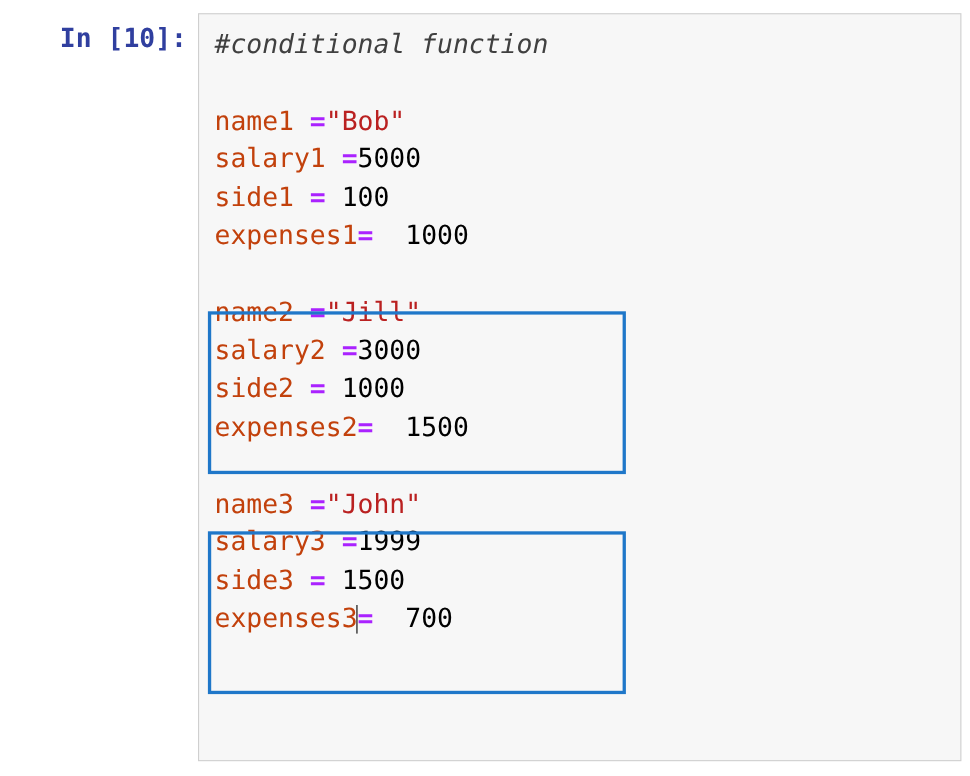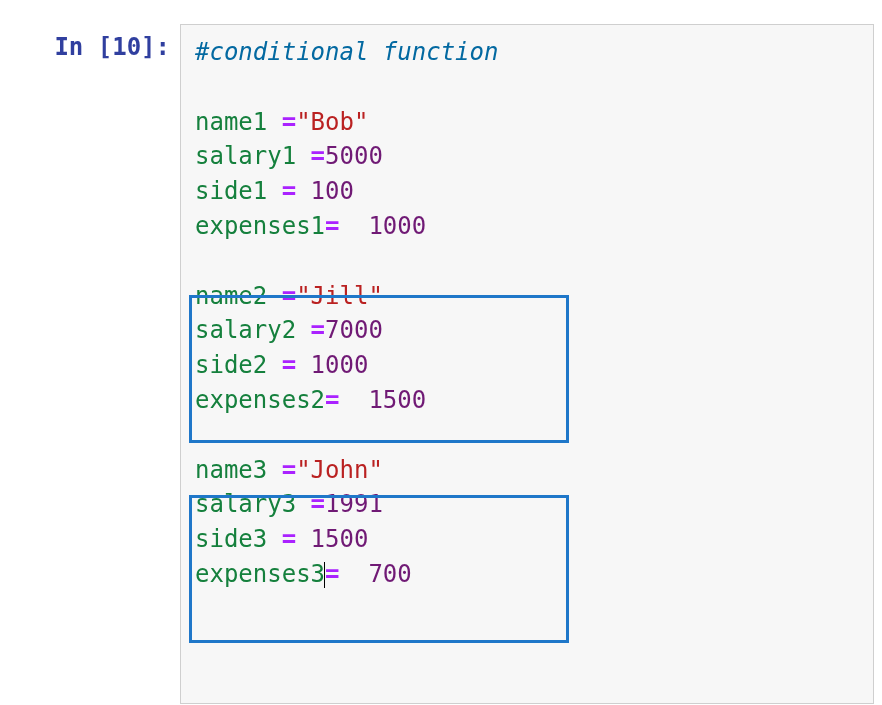--- a/index.html
+++ b/index.html
@@ -10,21 +10,20 @@
     line-height: 1.45;
     width: 882px;
     height: 705px;
     overflow: hidden;
   }
 
   .cell {
     display: flex;
     align-items: flex-start;
     padding: 12px 8px 0 0;
-    margin-top: 12px;
   }
 
   .prompt-area {
     width: 180px;
     flex: 0 0 180px;
     text-align: right;
     padding: 6px 10px 0 0;
     color: #303F9F;
     font-weight: 600;
     user-select: none;
@@ -36,25 +35,25 @@
     background: #f7f7f7;
     border: 1px solid #cfcfcf;
     border-left: 1px solid #cfcfcf;
     padding: 10px 14px 16px 14px;
     min-height: 680px;
     position: relative;
   }
 
   .code { white-space: pre; color: #000000; }
 
-  .tok-comment { color: #0369a1; font-style: italic; }
-  .tok-var { color: #15803d; }
+  .tok-comment { color: #404040; font-style: italic; }
+  .tok-var { color: #c2410c; }
   .tok-op  { color: #AA22FF; font-weight: 600; }
   .tok-str { color: #BA2121; }
-  .tok-num { color: #701a75; }
+  .tok-num { color: #000000; }
 
   .hl-box {
     position: absolute;
     border: 3px solid #1f77c9;
     pointer-events: none;
   }
   
   .hl-box.b2 {
     left: 8px;
     top: 270px;
@@ -92,22 +91,22 @@
     <div class="hl-box b3"></div>
 
 <div class="code"><span class="tok-comment">#conditional function</span>
 
 <span class="tok-var">name1</span><span class="tok-op"> =</span><span class="tok-str">"Bob"</span>
 <span class="tok-var">salary1</span><span class="tok-op"> =</span><span class="tok-num">5000</span>
 <span class="tok-var">side1</span><span class="tok-op"> = </span><span class="tok-num">100</span>
 <span class="tok-var">expenses1</span><span class="tok-op">=  </span><span class="tok-num">1000</span>
 
 <span class="tok-var">name2</span><span class="tok-op"> =</span><span class="tok-str">"Jill"</span>
-<span class="tok-var">salary2</span><span class="tok-op"> =</span><span class="tok-num">7000</span>
+<span class="tok-var">salary2</span><span class="tok-op"> =</span><span class="tok-num">3000</span>
 <span class="tok-var">side2</span><span class="tok-op"> = </span><span class="tok-num">1000</span>
 <span class="tok-var">expenses2</span><span class="tok-op">=  </span><span class="tok-num">1500</span>
 
 <span class="tok-var">name3</span><span class="tok-op"> =</span><span class="tok-str">"John"</span>
-<span class="tok-var">salary3</span><span class="tok-op"> =</span><span class="tok-num">1991</span>
+<span class="tok-var">salary3</span><span class="tok-op"> =</span><span class="tok-num">1999</span>
 <span class="tok-var">side3</span><span class="tok-op"> = </span><span class="tok-num">1500</span>
 <span class="tok-var">expenses3</span><span class="cursor"></span><span class="tok-op">=  </span><span class="tok-num">700</span></div>
   </div>
 </div>
 
 </body></html>

